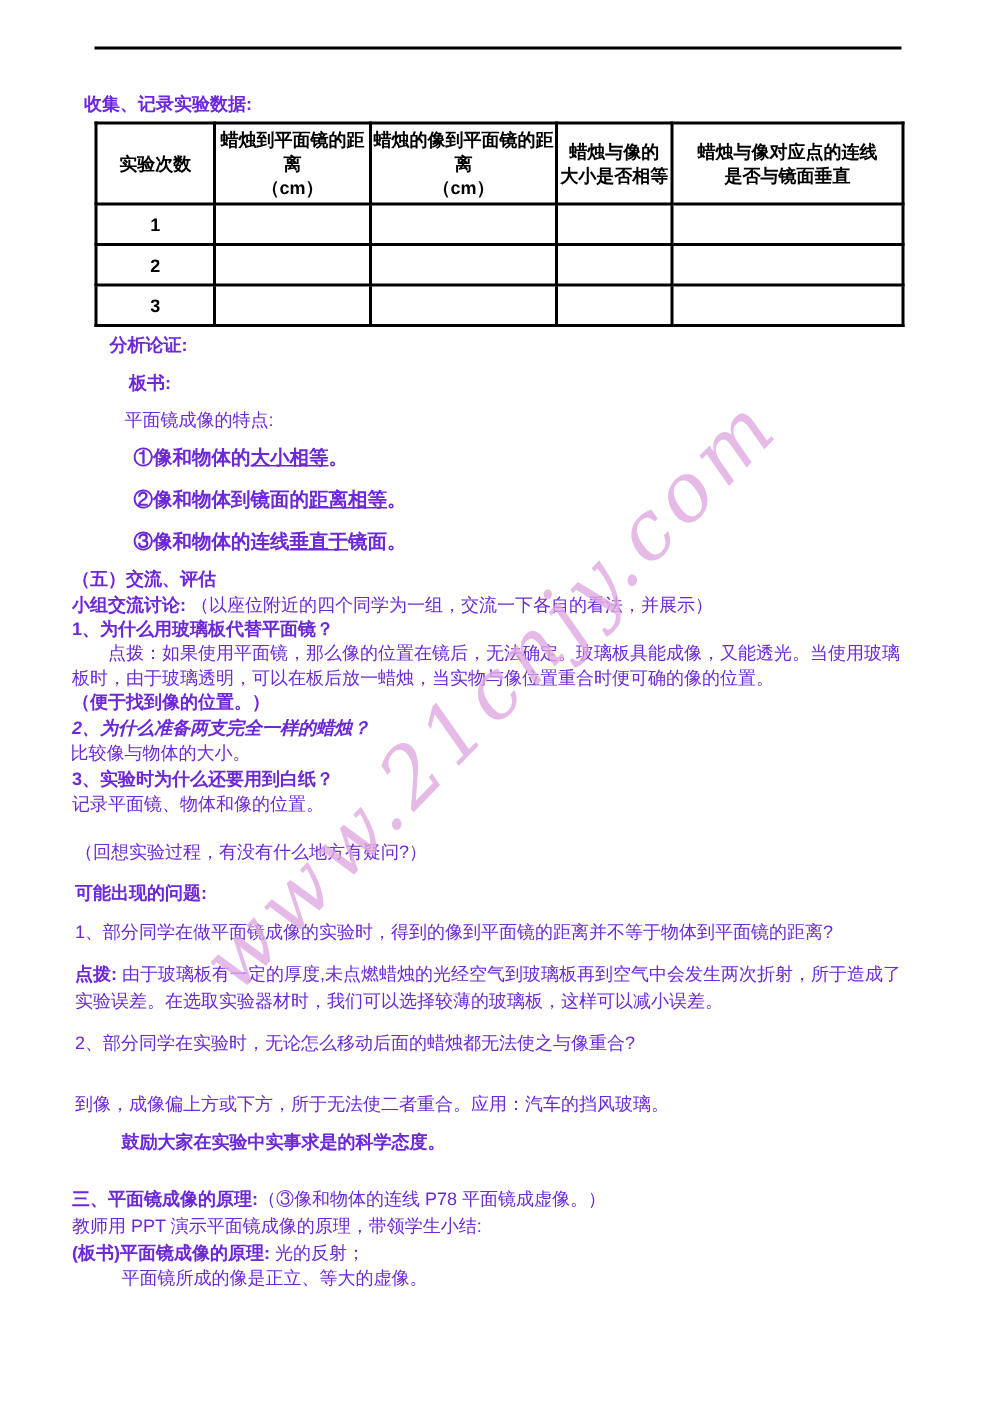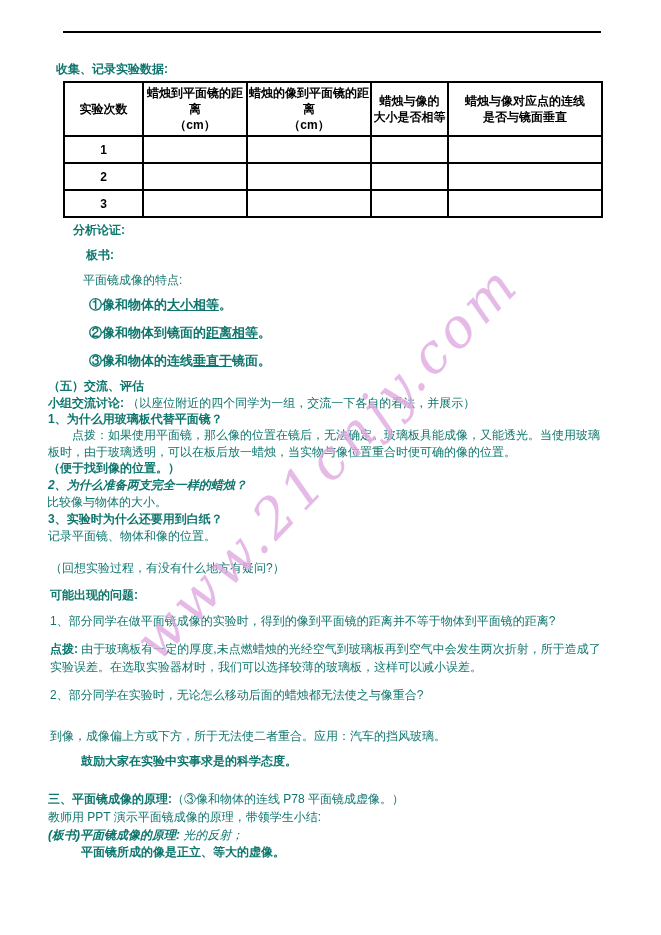--- a/index.html
+++ b/index.html
@@ -17,21 +17,21 @@
     position: absolute;
     left: 63px; top: 31px;
     width: 538px; height: 0;
     border-top: 2px solid #000;
   }
   .line {
     position: absolute;
     white-space: nowrap;
     font-size: 12px;
     line-height: 15px;
-    color: #0f766e;
+    color: #6d28d9;
   }
   .b { font-weight: bold; }
   .u { text-decoration: underline; }
   .feature { font-size: 13px; font-weight: bold; }
   table.data {
     position: absolute;
     left: 63px; top: 81px;
     width: 538px;
     border-collapse: collapse;
     table-layout: fixed;
@@ -162,21 +162,21 @@
   </div>
   <div class="line" style="left:50px; top:660px;">实验误差。在选取实验器材时，我们可以选择较薄的玻璃板，这样可以减小误差。</div>
   <div class="line" style="left:50px; top:688px;">2、部分同学在实验时，无论怎么移动后面的蜡烛都无法使之与像重合?</div>
   <div class="line" style="left:50px; top:729px;text-align:right;">到像，成像偏上方或下方，所于无法使二者重合。应用：汽车的挡风玻璃。</div>
   <div class="line b" style="left:81px; top:754px;">鼓励大家在实验中实事求是的科学态度。</div>
 
   <div class="line" style="left:48px; top:792px;">
     <span class="b">三、平面镜成像的原理:</span><span>（③像和物体的连线 P78 平面镜成虚像。）</span>
   </div>
   <div class="line" style="left:48px; top:810px;">教师用 PPT 演示平面镜成像的原理，带领学生小结:</div>
-  <div class="line" style="left:48px; top:828px;font-style:italic;">
+  <div class="line" style="left:48px; top:828px;">
     <span class="b">(板书)平面镜成像的原理:</span>
     <span>光的反射；</span>
   </div>
-  <div class="line" style="left:81px; top:845px;font-weight:bold;">平面镜所成的像是正立、等大的虚像。</div>
+  <div class="line" style="left:81px; top:845px;">平面镜所成的像是正立、等大的虚像。</div>
 
   <div class="watermark">www.21cnjy.com</div>
 
 </div>
 
 </body></html>

